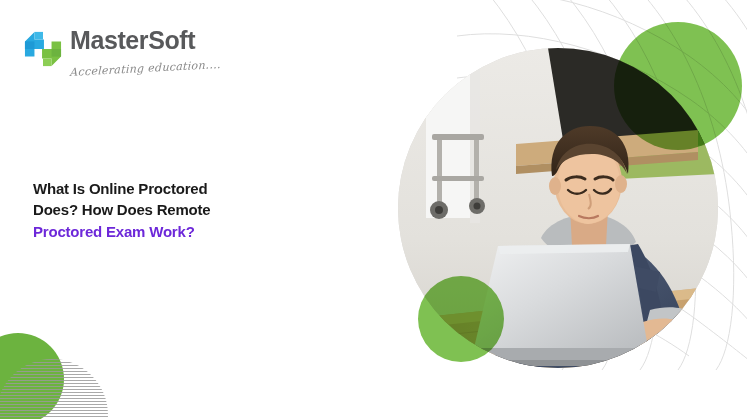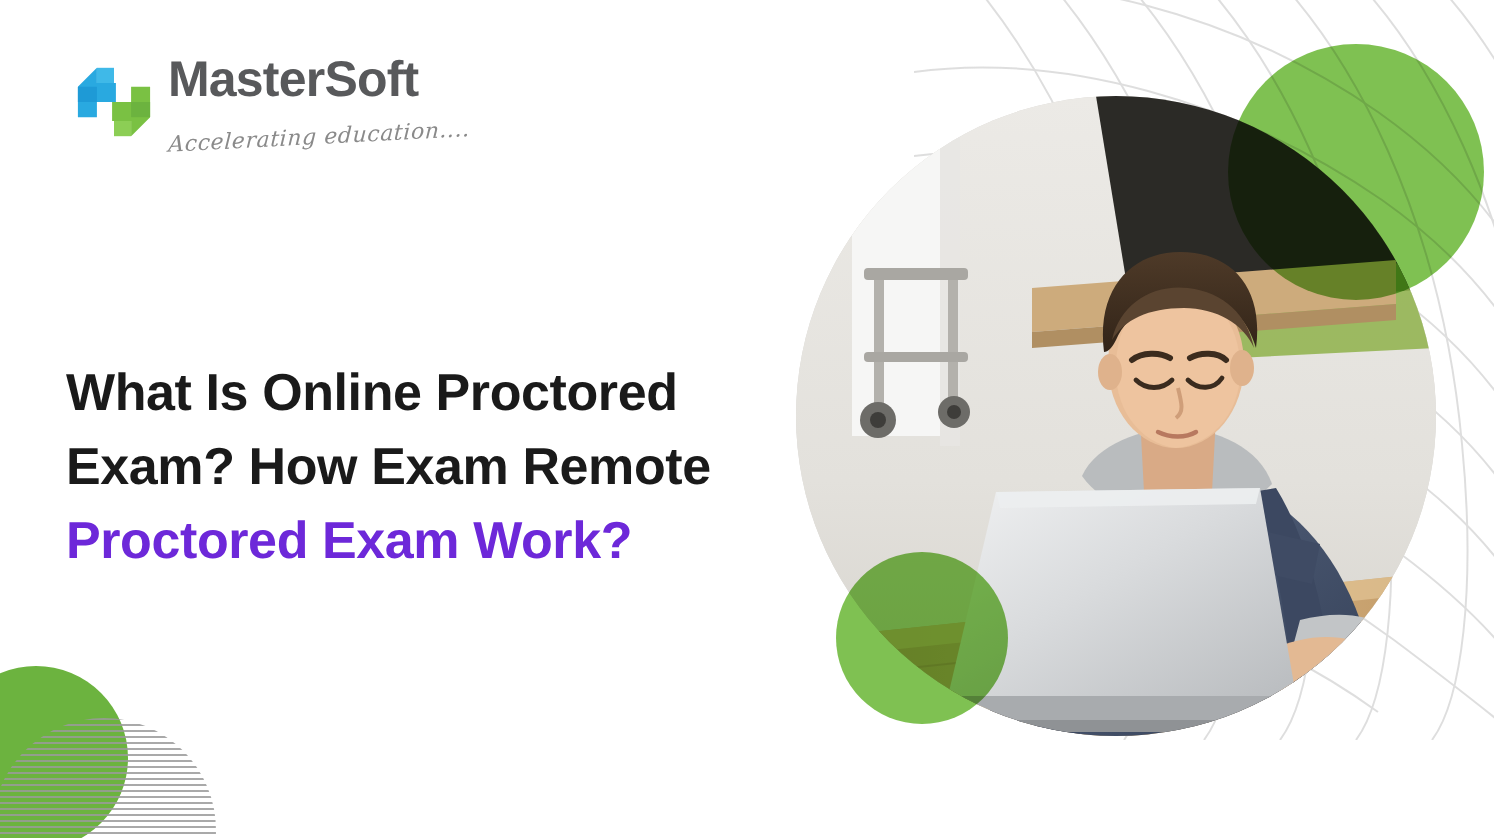--- a/index.html
+++ b/index.html
@@ -27,24 +27,24 @@
     right: -40px;
     width: 330px;
     height: 400px;
     pointer-events: none;
     opacity: .85;
   }
 
   
   .logo-block {
     position: absolute;
-    left: 38px;
+    left: 24px;
     top: 28px;
     display: flex;
-    align-items: center;
+    align-items: flex-start;
   }
   .logo-mark {
     width: 38px;
     height: 38px;
     flex: 0 0 38px;
     margin-top: 2px;
   }
   .logo-words {
     margin-left: 8px;
     display: flex;
@@ -71,21 +71,21 @@
     transform-origin: right center;
     white-space: nowrap;
   }
 
   
   .headline {
     position: absolute;
     left: 33px;
     top: 178px;
     width: 330px;
-    font-size: 26px;
+    font-size: 15px;
     font-weight: 700;
     line-height: 1.42;
     letter-spacing: -0.2px;
     color: #1a1a1a;
     margin: 0;
   }
   .headline .accent {
     color: #6d28d9;
   }
 
@@ -190,21 +190,21 @@
       <polygon points="39,20 29,20 29,28 39,28" fill="#6cb33f"></polygon>
     </svg>
     <div class="logo-words">
       <div class="logo-name">MasterSoft</div>
       <div class="logo-tagline">Accelerating education....</div>
     </div>
   </div>
 
   <h1 class="headline">
     <span>What Is Online Proctored</span><br>
-    <span>Exam? How Exam Remote</span><br>
+    <span>Does? How Does Remote</span><br>
     <span class="accent">Proctored Exam Work?</span>
   </h1>
 
   <div class="visual">
 
     <div class="photo-circle">
       <svg viewBox="0 0 320 320" preserveAspectRatio="xMidYMid slice" aria-hidden="true">
         <defs>
           <linearGradient id="wallG" x1="0" y1="0" x2="0" y2="1">
             <stop offset="0" stop-color="#eceae6"></stop>

